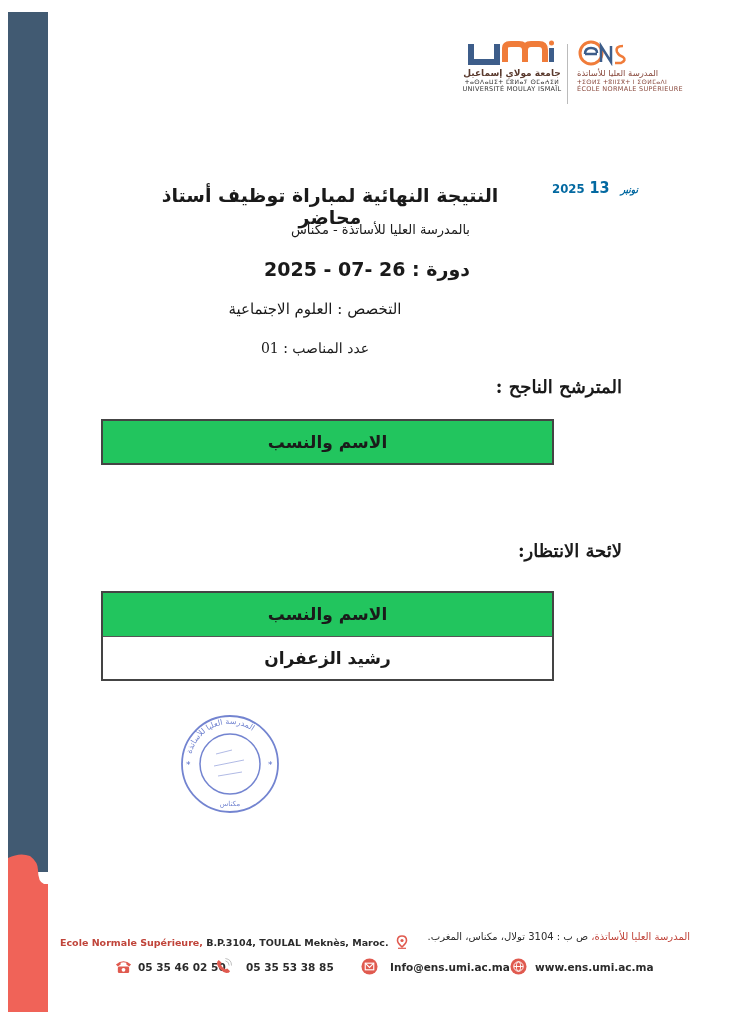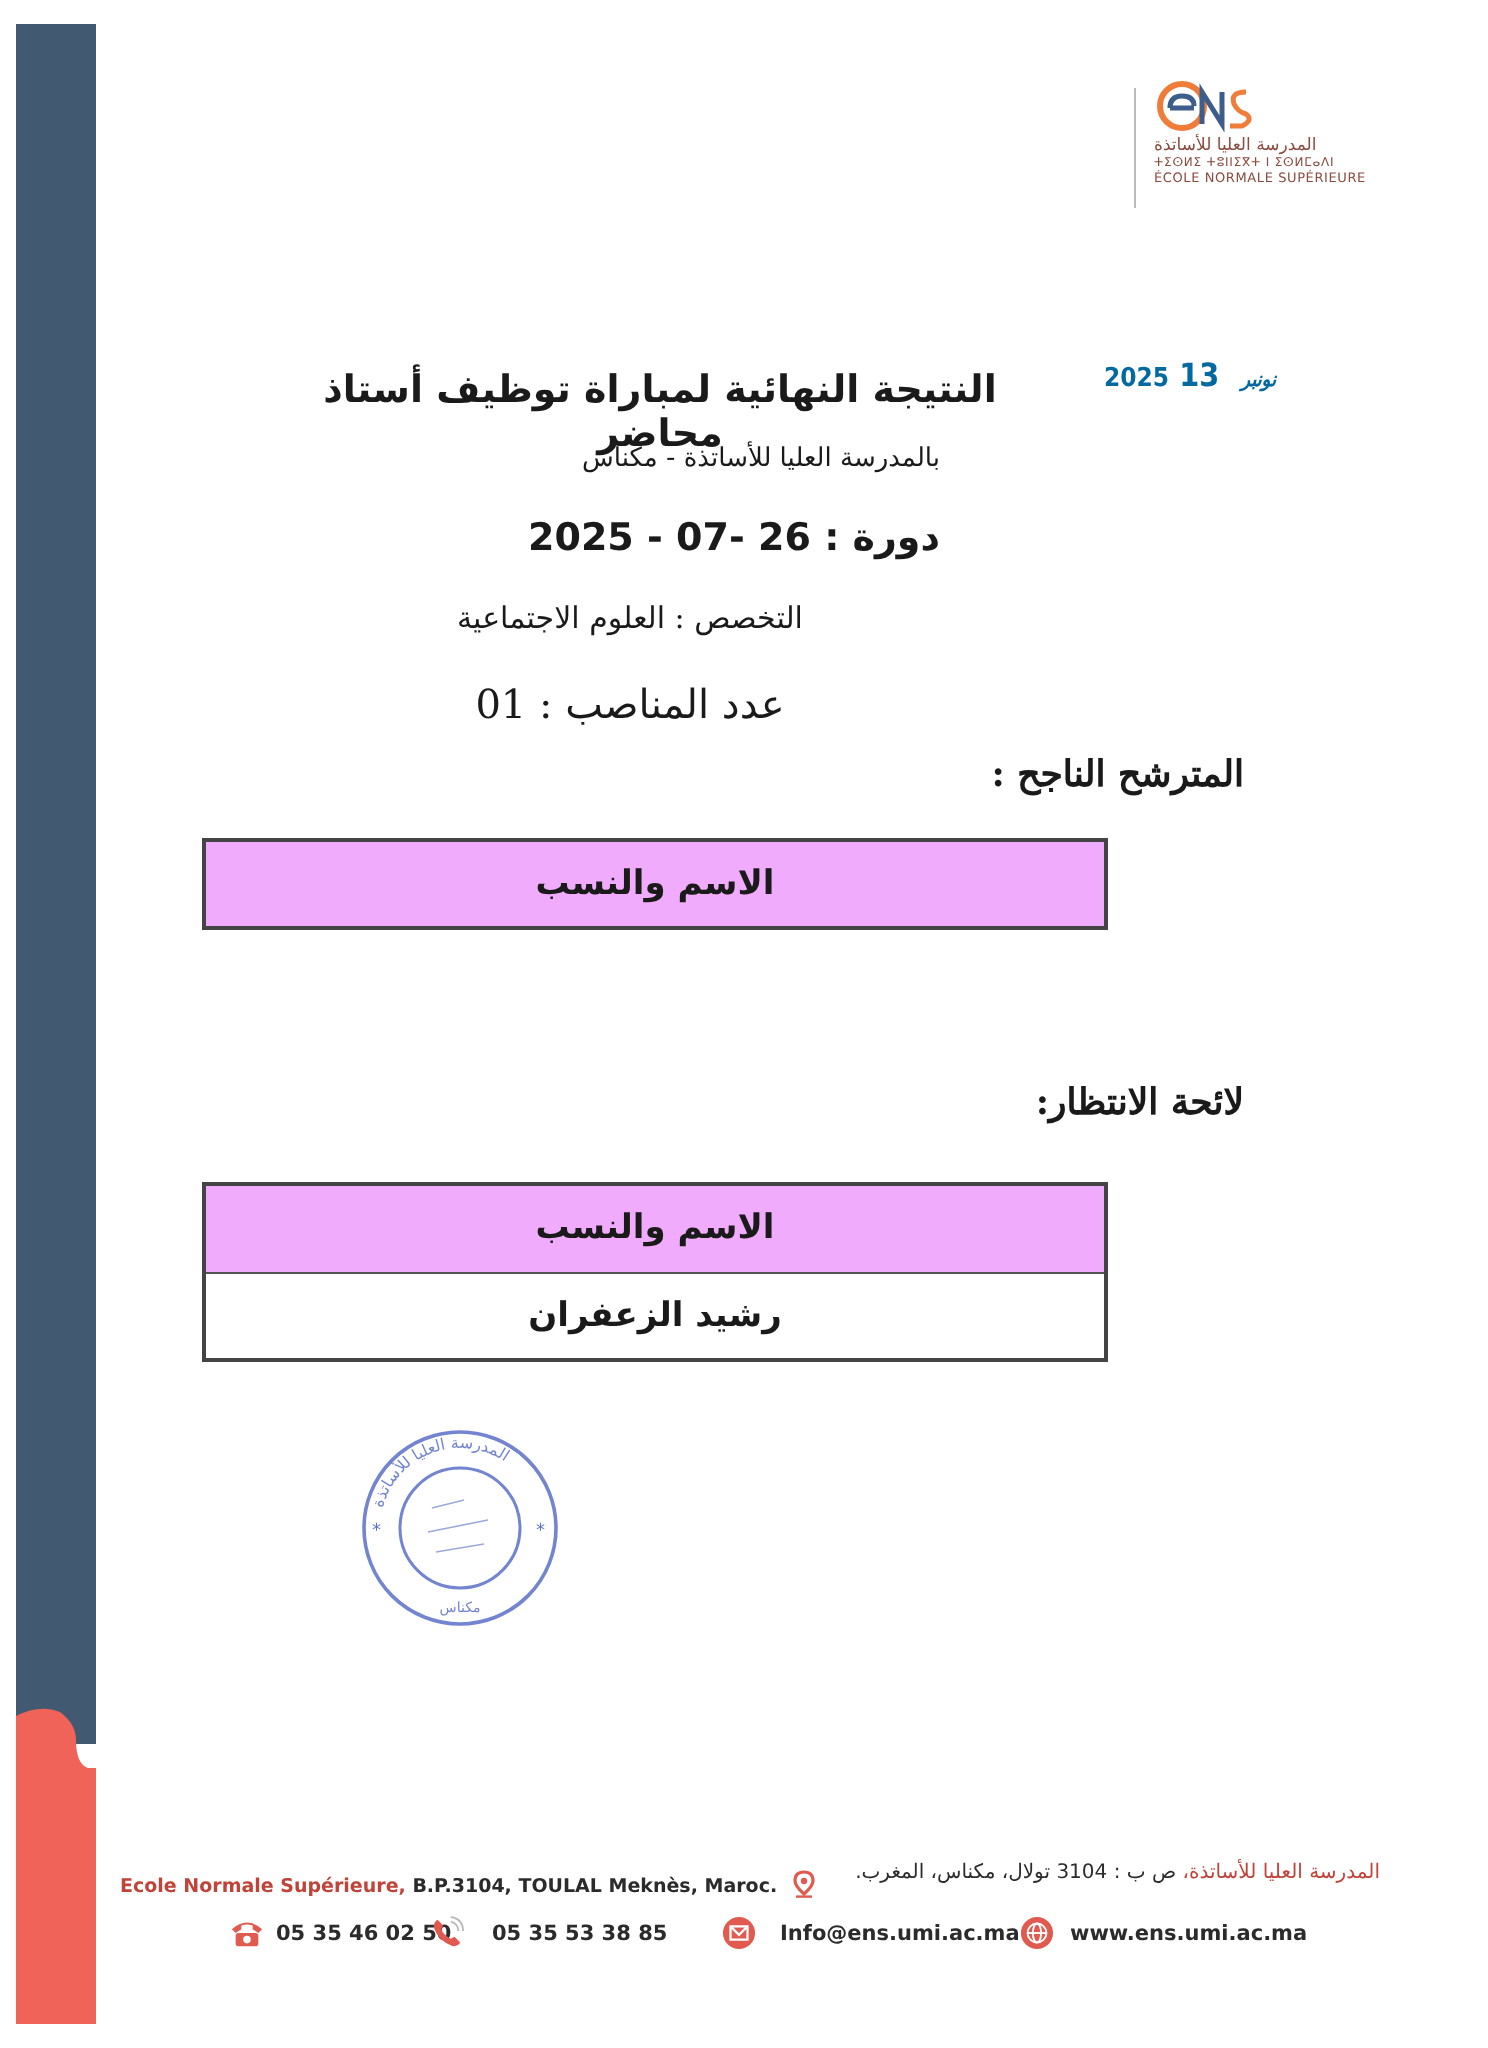--- a/index.html
+++ b/index.html
@@ -26,29 +26,29 @@
     .date-stamp { position: absolute; left: 552px; top: 178px; color: #0369a1; font-family: "DejaVu Sans Condensed", "DejaVu Sans", sans-serif; font-weight: bold; direction: ltr; white-space: nowrap; }
     .date-stamp .y { font-size: 13px; }
     .date-stamp .m { font-size: 10px; font-style: italic; margin: 0 6px; }
     .date-stamp .d { font-size: 16px; }
 
     .ar { direction: rtl; unicode-bidi: plaintext; }
     .title1 { position: absolute; left: 150px; top: 184px; width: 360px; text-align: center; font-size: 19px; font-weight: bold; }
     .title2 { position: absolute; left: 170px; top: 222px; width: 300px; text-align: right; font-size: 13px; font-weight: normal; }
     .title3 { position: absolute; left: 170px; top: 258px; width: 300px; text-align: right; font-size: 19px; font-weight: bold; }
     .spec { position: absolute; left: 200px; top: 300px; width: 230px; text-align: center; font-family: "DejaVu Serif", serif; font-size: 15px; }
-    .posts { position: absolute; left: 220px; top: 340px; width: 190px; text-align: center; font-family: "DejaVu Serif", serif; font-size: 20px; }
+    .posts { position: absolute; left: 220px; top: 340px; width: 190px; text-align: center; font-family: "DejaVu Serif", serif; font-size: 14px; }
 
     .sec-head { position: absolute; right: 122px; font-family: "DejaVu Serif", serif; font-size: 18px; font-weight: bold; direction: rtl; }
     .sec-1 { top: 376px; }
     .sec-2 { top: 540px; }
 
     .result-table { position: absolute; left: 101px; width: 453px; border: 2px solid #444; border-collapse: collapse; }
     .result-table td, .result-table th { border: 1.5px solid #555; text-align: center; height: 44px; font-size: 17px; font-weight: bold; direction: rtl; }
-    .result-table th { background: #f0abfc; font-weight: bold; height: 44px; }
+    .result-table th { background: #22c55e; font-weight: bold; height: 44px; }
     .t1 { top: 419px; }
     .t2 { top: 591px; }
 
     .seal { position: absolute; left: 172px; top: 712px; width: 116px; height: 104px; }
 
     .footer { position: absolute; left: 0; top: 925px; width: 744px; }
     .addr { position: absolute; left: 60px; top: 6px; width: 630px; font-size: 9.5px; color: #c0443a; white-space: nowrap; }
     .addr-fr { position: absolute; left: 0; top: 4px; font-weight: bold; }
     .addr-fr .city { color: #2b2b2b; }
     .addr-ar { position: absolute; right: 0; top: 0; direction: rtl; font-size: 10px; }
@@ -61,20 +61,33 @@
 <body>
 
 <div class="side-band">
   <div class="side-blue"></div>
   <svg class="side-red" viewBox="0 0 40 160" preserveAspectRatio="none">
     <path d="M0 6 Q12 0 22 4 Q30 10 30 18 Q30 30 36 32 L40 32 L40 160 L0 160 Z" fill="#f06358"></path>
   </svg>
 </div>
 
 <div class="logos">
+  <div class="umi">
+    <div class="umi-mark">
+      <svg width="90" height="26" viewBox="0 0 90 26">
+        <path d="M4 4 L4 22 L30 22 L30 4" fill="none" stroke="#3d5d8a" stroke-width="6"></path>
+        <path d="M38 22 L38 8 Q38 4 44 4 L52 4 Q58 4 58 10 L58 22 M58 10 Q58 4 64 4 L72 4 Q78 4 78 10 L78 22" fill="none" stroke="#f07c3a" stroke-width="6"></path>
+        <rect x="82" y="8" width="5" height="14" fill="#3d5d8a"></rect>
+        <circle cx="84.5" cy="3" r="2.5" fill="#f07c3a"></circle>
+      </svg>
+    </div>
+    <div class="umi-ar">جامعة مولاي إسماعيل</div>
+    <div class="umi-tf">ⵜⴰⵙⴷⴰⵡⵉⵜ ⵎⵓⵍⴰⵢ ⵙⵎⴰⵄⵉⵍ</div>
+    <div class="umi-fr">UNIVERSITÉ MOULAY ISMAÏL</div>
+  </div>
   <div class="logo-sep"></div>
   <div class="ens">
     <div class="ens-mark">
       <svg width="60" height="26" viewBox="0 0 60 26">
         <circle cx="14" cy="13" r="11" fill="none" stroke="#f07c3a" stroke-width="3"></circle>
         <path d="M8 14 L20 14 M8 14 Q8 8 14 8 Q20 8 20 13" fill="none" stroke="#3d5d8a" stroke-width="2.5"></path>
         <path d="M24 22 L24 6 L34 22 L34 6" fill="none" stroke="#3d5d8a" stroke-width="2.5"></path>
         <path d="M46 6 Q38 6 40 12 Q42 16 46 17 Q50 20 44 23 L38 23" fill="none" stroke="#f07c3a" stroke-width="2.5"></path>
       </svg>
     </div>

